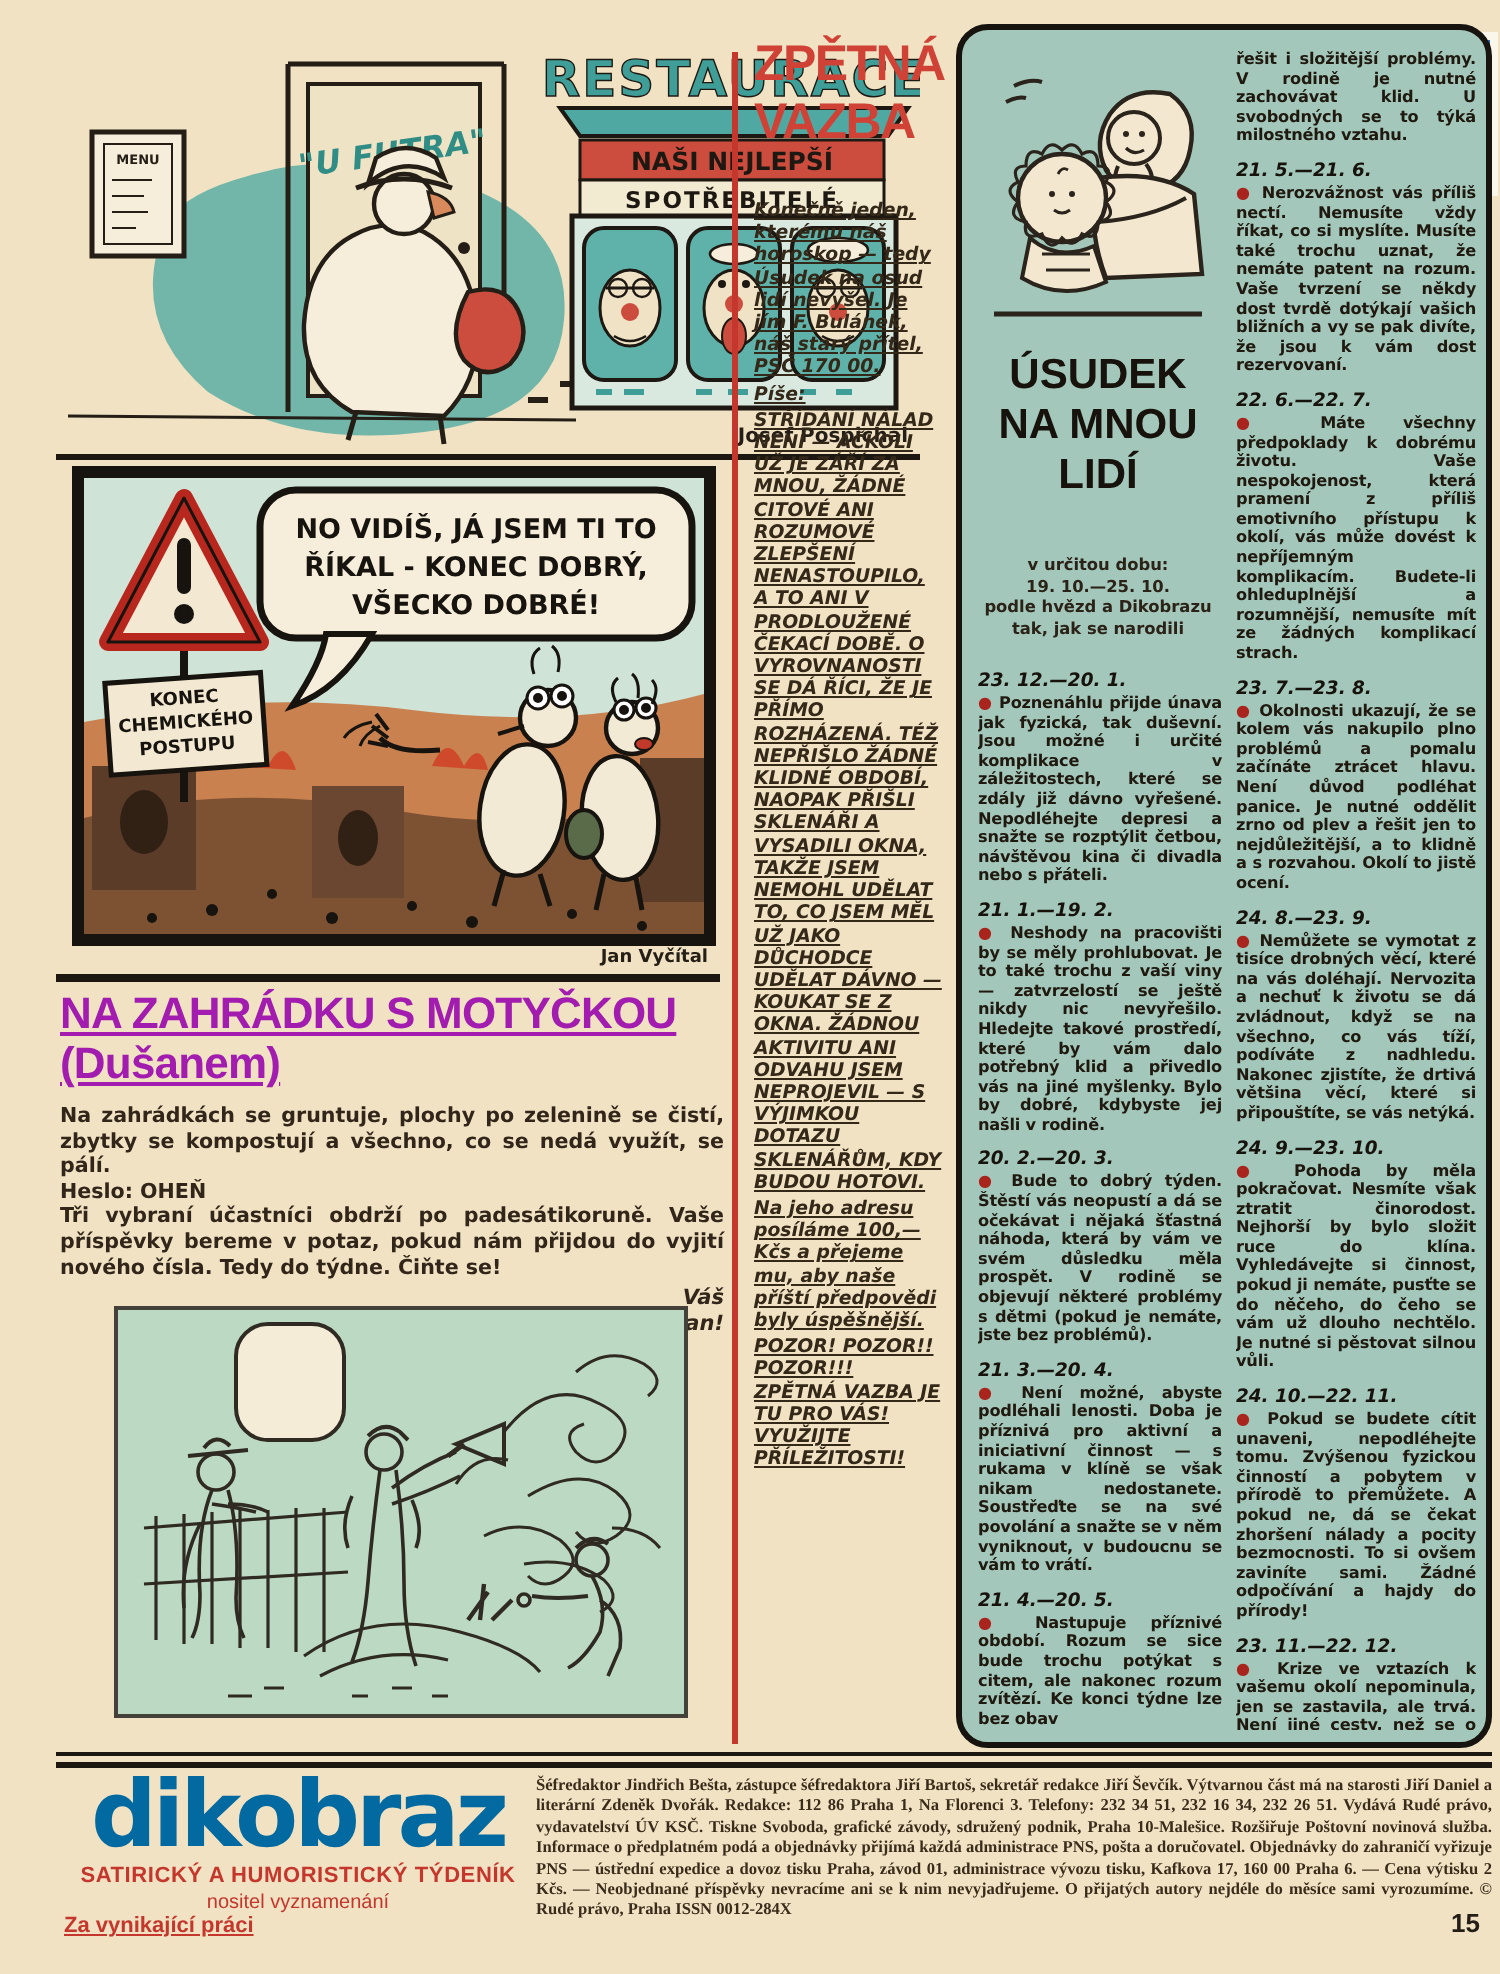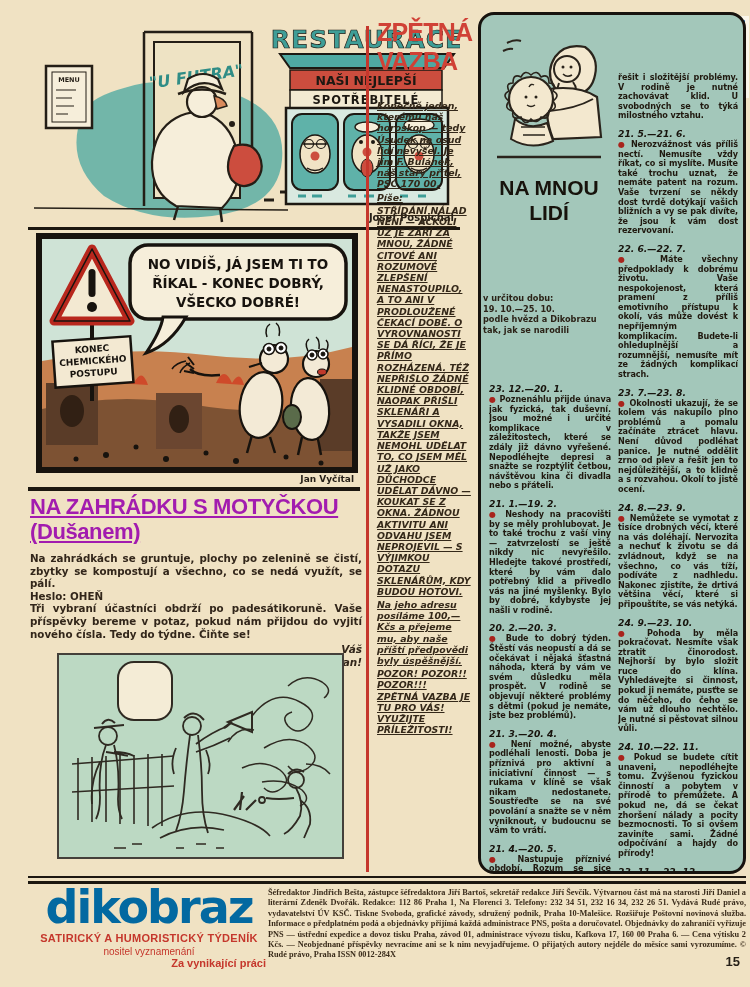--- a/index.html
+++ b/index.html
@@ -54,43 +54,43 @@
   }
   
   #horoscope-box{
     left:478px;top:12px;width:262px;height:856px;
     background:#a3c7ba;border:3px solid #17130e;border-radius:16px;
     overflow:hidden;
   }
   #hb-illustration{left:12px;top:12px;width:112px;height:142px;}
   #hb-title{left:0;top:160px;width:136px;text-align:center;
     font:bold 21px "Liberation Sans", sans-serif;line-height:25px;color:#17130c;}
-  #hb-sub{left:2px;top:262px;width:132px;text-align:left;
-    font:bold 8.2px "DejaVu Sans", sans-serif;line-height:10.5px;color:#2c2318;margin-top:16px;}
-  .hb-col{overflow:hidden;margin-top:48px;}
+  #hb-sub{left:2px;top:262px;width:132px;text-align:center;
+    font:bold 8.2px "DejaVu Sans", sans-serif;line-height:10.5px;color:#2c2318;}
+  .hb-col{overflow:hidden;}
   #hb-col1{left:8px;top:320px;width:122px;height:530px;}
   #hb-col2{left:137px;top:10px;width:120px;height:840px;}
   .h-date{font:bold italic 9.2px "DejaVu Sans", sans-serif;color:#17130c;
     margin:7px 0 1px 0;}
   .h-sec:first-child .h-date{margin-top:0;}
   .h-text{font:bold 8.1px "DejaVu Sans", sans-serif;line-height:9.6px;
     letter-spacing:-.1px;color:#20190f;text-align:justify;}
   .bullet{color:#a8241c;font-size:8px;}
   
   #mast-rule-thin{left:28px;top:876px;width:718px;height:1.5px;}
   #mast-rule-thick{left:28px;top:881px;width:718px;height:3px;}
   #logo{left:32px;top:884px;width:234px;text-align:center;
     color:#0369a1;font:bold 46px "DejaVu Sans", sans-serif;
     letter-spacing:-2px;line-height:46px;}
   #tagline{left:32px;top:932px;width:234px;text-align:center;
     color:#c5372c;font:bold 11px "Liberation Sans", sans-serif;letter-spacing:.3px;}
   #honor1{left:32px;top:946px;width:234px;text-align:center;
     color:#c5372c;font:10px "Liberation Sans", sans-serif;}
-  #honor2{left:32px;top:957px;width:234px;text-align:right;
-    color:#c5372c;font:bold 11px "Liberation Sans", sans-serif;}
+  #honor2{left:32px;top:957px;width:234px;text-align:left;
+    color:#c5372c;font:bold 11px "Liberation Sans", sans-serif;text-decoration:underline;}
   #mast-info{left:268px;top:888px;width:478px;
     font:bold 8.3px "Liberation Serif", serif;line-height:10.4px;
     color:#3a2c1b;text-align:justify;}
   #page-number{left:710px;top:954px;width:30px;text-align:right;
     font:bold 13px "Liberation Sans", sans-serif;color:#241e16;}
   svg text{font-family:"DejaVu Sans", sans-serif;}
 </style>
 </head>
 <body>
 
@@ -335,20 +335,21 @@
       <circle cx="33" cy="70" r="1.5" fill="#2a241c" stroke="none"></circle>
         <circle cx="43" cy="70" r="1.5" fill="#2a241c" stroke="none"></circle>
       <path d="M34 78 q4 3 8 0" fill="none" stroke-width="1.5"></path>
       <path d="M36 60 q2 -4 5 -2" fill="none" stroke-width="1.4"></path>
       <path d="M22 92 q14 12 32 4 l6 18 q-22 10 -42 -2 Z" stroke-width="2"></path>
       <path d="M28 100 h24 M30 108 h22" fill="none" stroke-width="1.4"></path>
     </g>
     <line x1="4" y1="130" x2="108" y2="130" stroke="#2a241c" stroke-width="2.5"></line>
   </svg>
   <div id="hb-title" class="abs">
+    <div>ÚSUDEK</div>
     <div>NA MNOU</div>
     <div>LIDÍ</div>
   </div>
   <div id="hb-sub" class="abs">
     <div>v určitou dobu:</div>
     <div>19. 10.—25. 10.</div>
     <div>podle hvězd a Dikobrazu</div>
     <div>tak, jak se narodili</div>
   </div>
 

